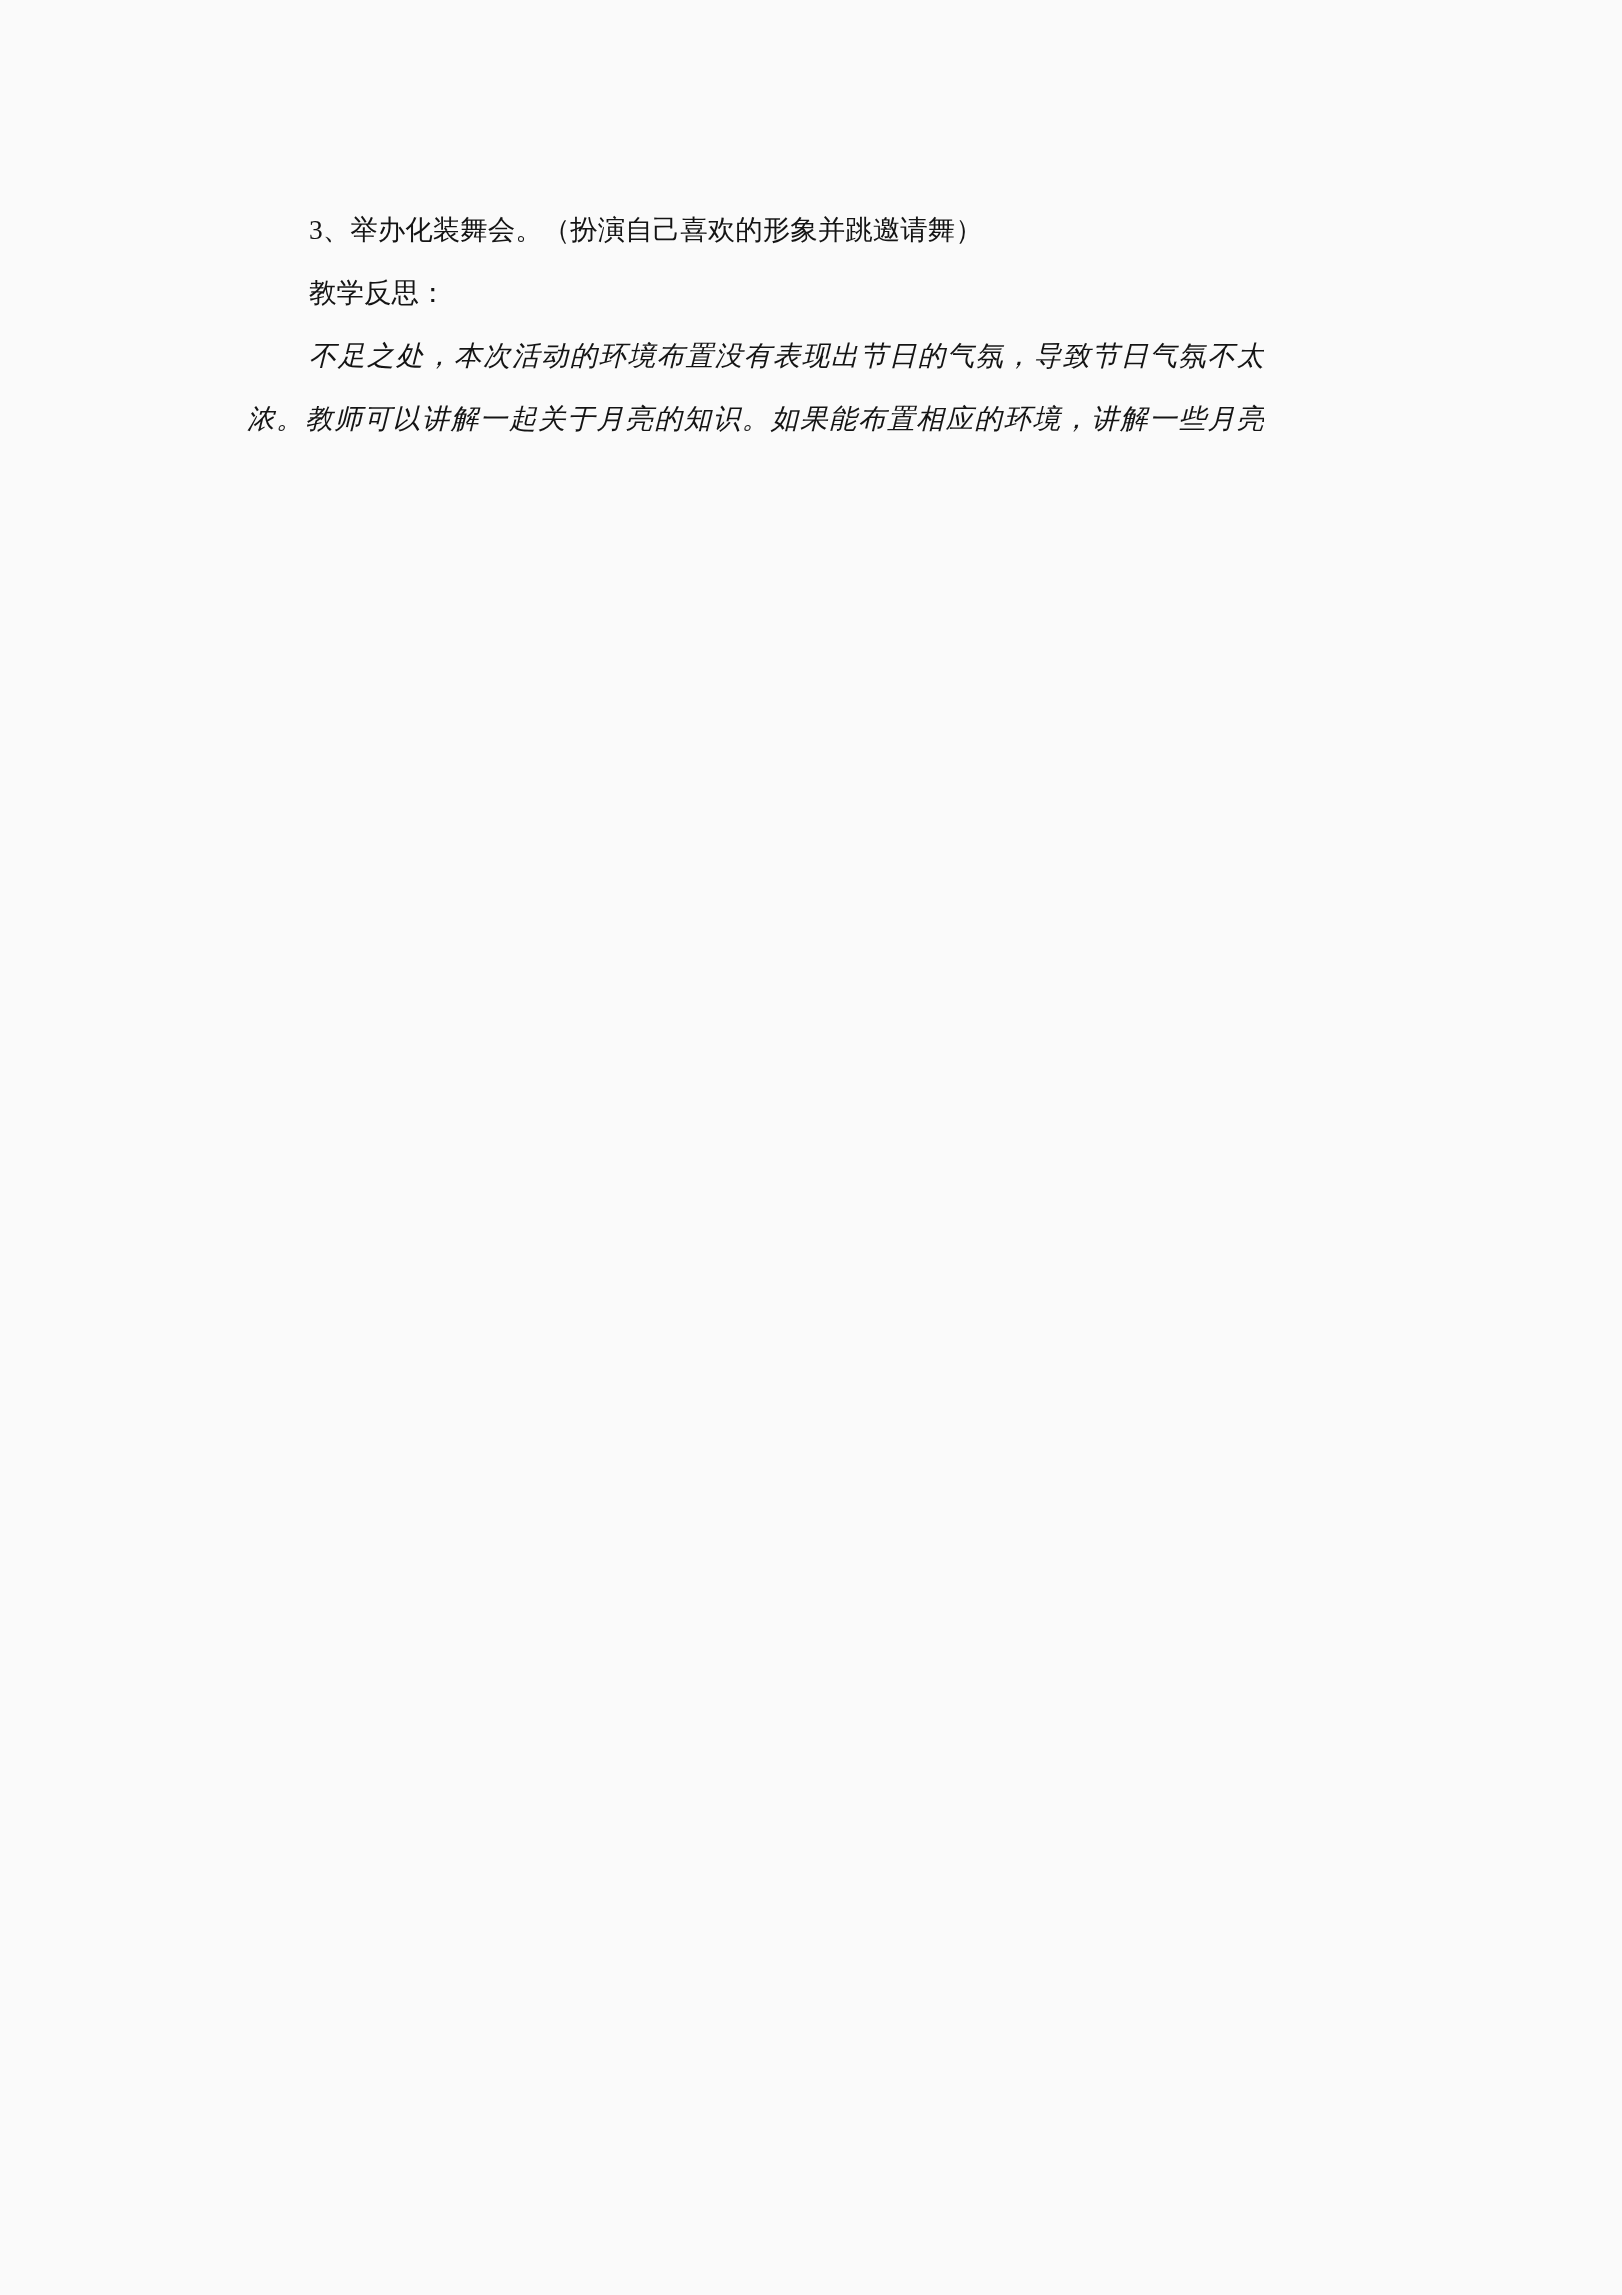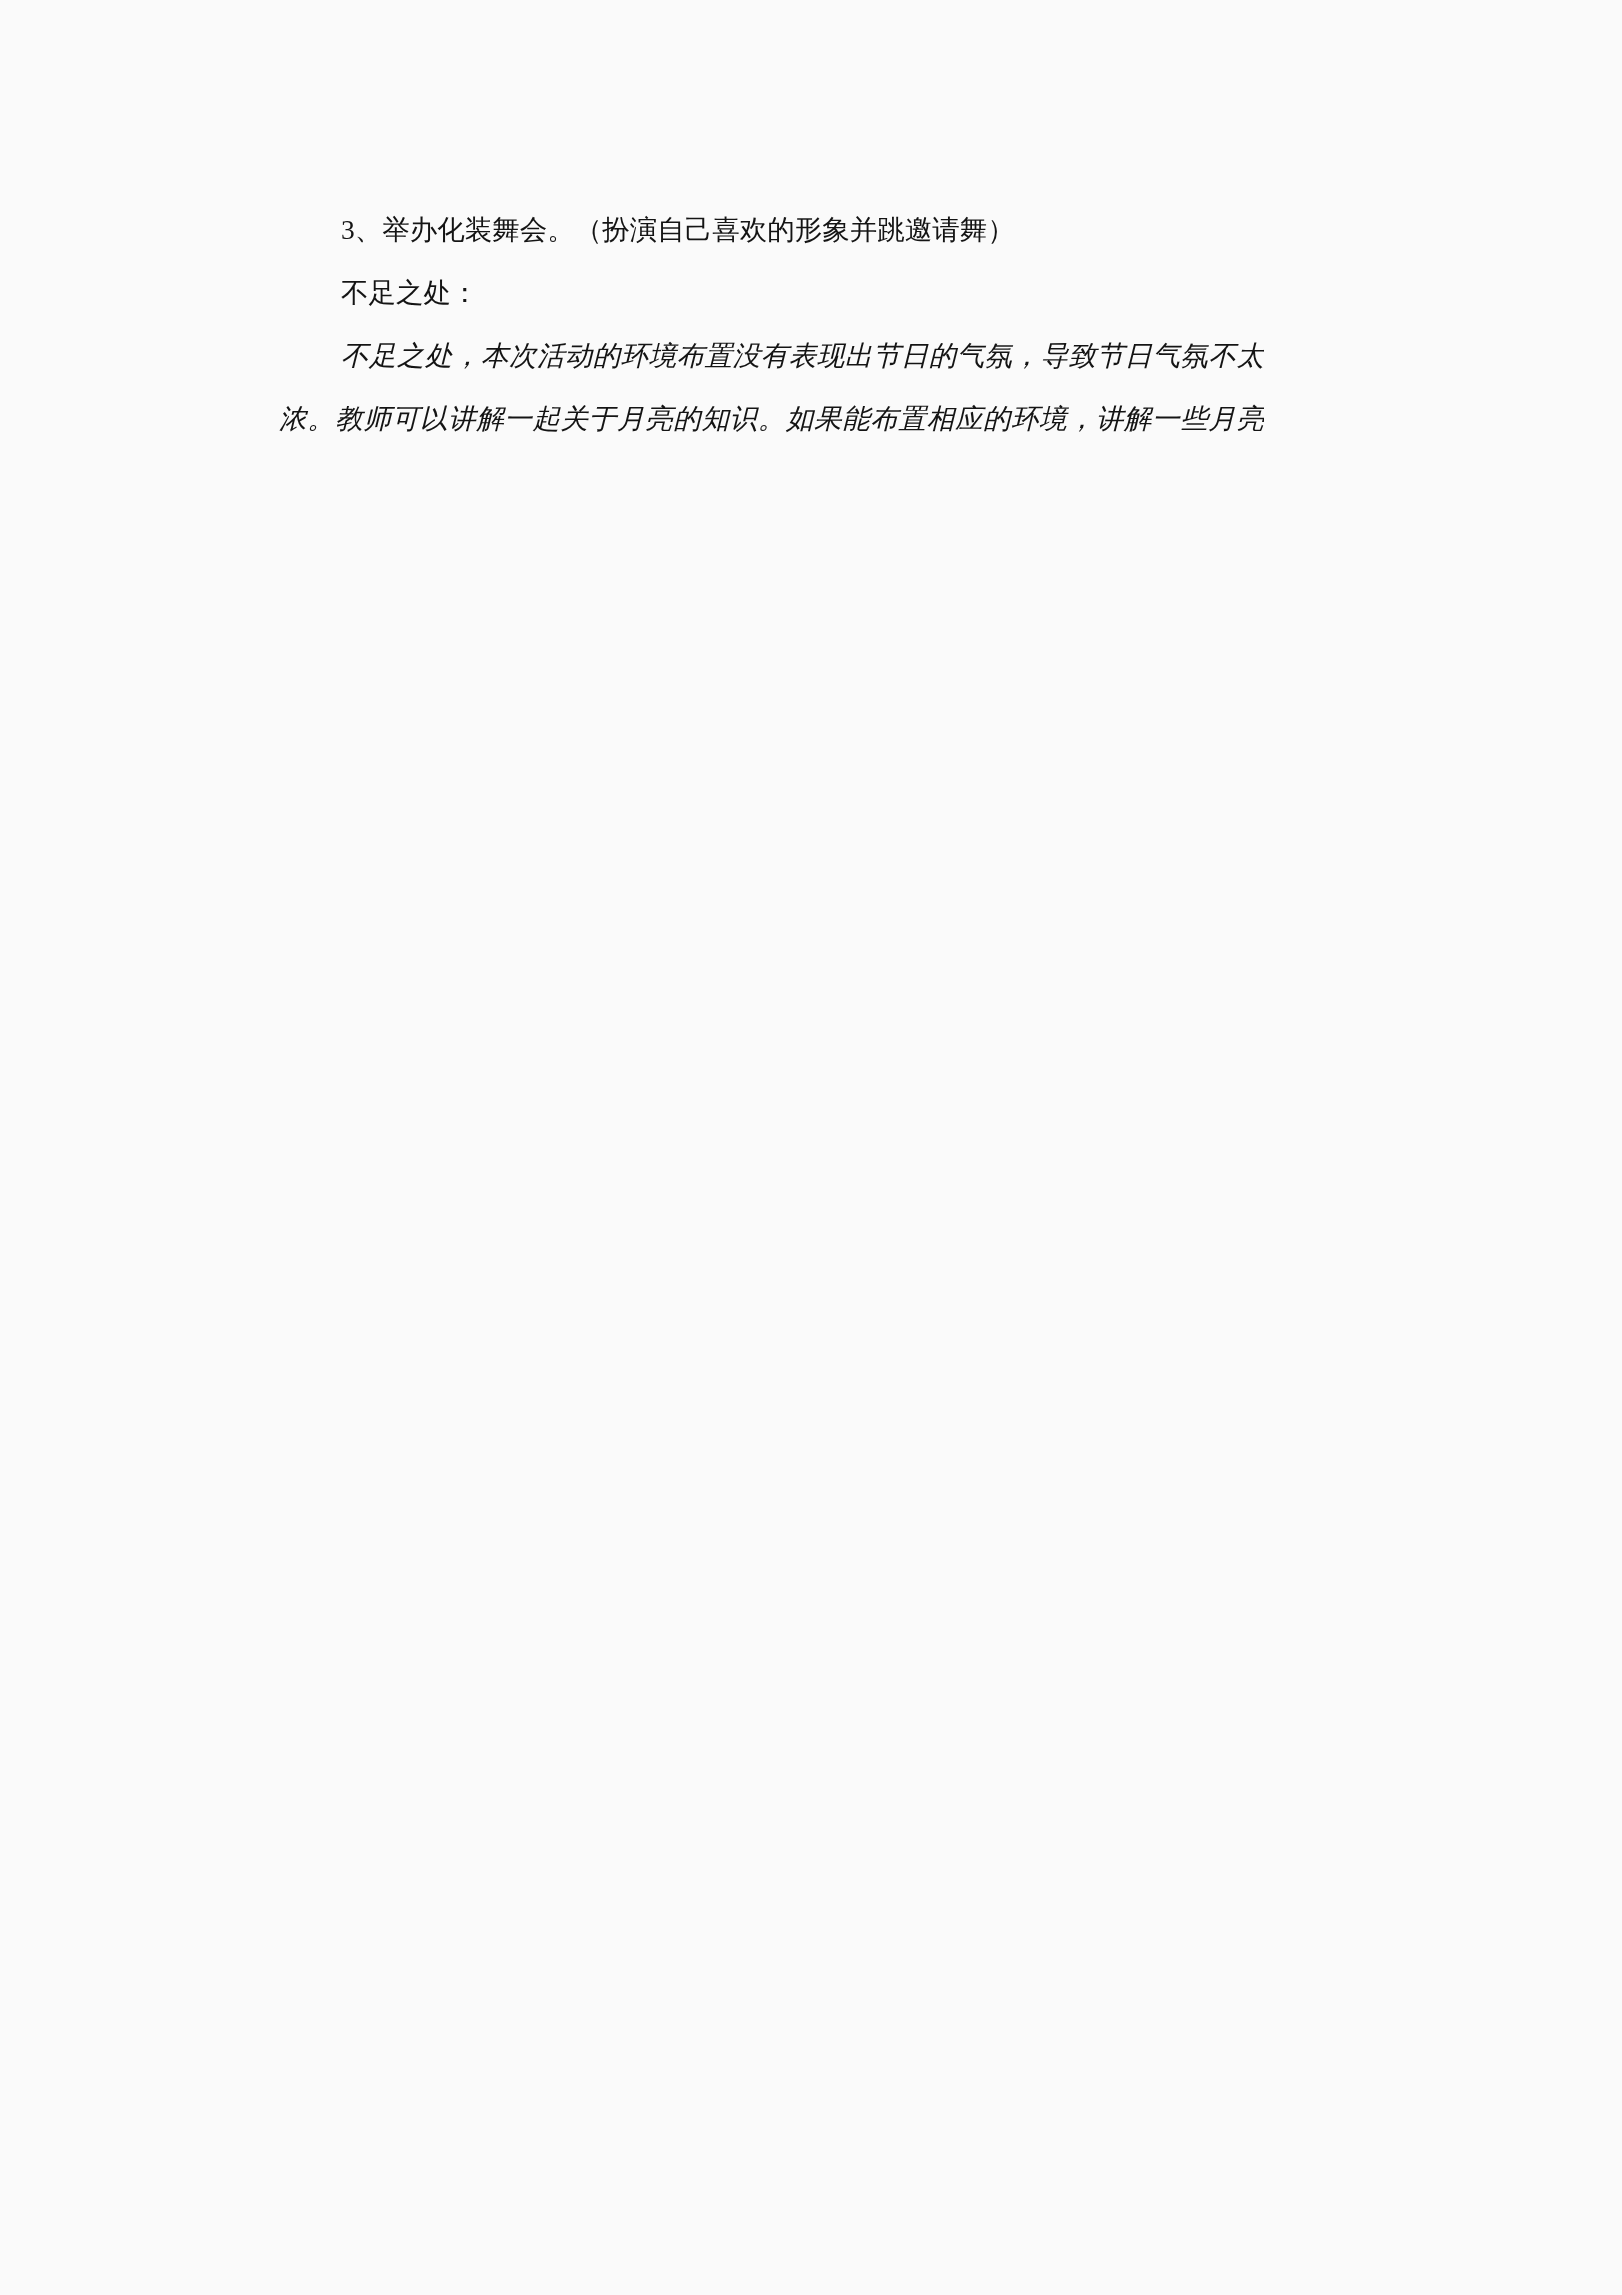--- a/index.html
+++ b/index.html
@@ -25,21 +25,20 @@
     top: 198px;
     width: 1017px;
     font-size: 27.5px;
     line-height: 63px;
     color: #141414;
     letter-spacing: 0;
   }
   .line {
     height: 63px;
     overflow: hidden;
-    margin-left: 32px;
   }
   .indent {
     text-indent: 62px;
   }
   .justify-line {
     text-align: justify;
     text-align-last: justify;
     font-style: italic;
   }
   .last-line {
@@ -47,21 +46,21 @@
   }
 </style>
 </head>
 <body>
 
 <div class="page">
   <div class="text-block">
 
     <div class="line indent">3、举办化装舞会。（扮演自己喜欢的形象并跳邀请舞）</div>
 
-    <div class="line indent">不足之处：</div>
+    <div class="line indent">教学反思：</div>
 
     <div class="line indent justify-line">不足之处，本次活动的环境布置没有表现出节日的气氛，导致节日气氛不太</div>
 
     <div class="line justify-line">浓。教师可以讲解一起关于月亮的知识。如果能布置相应的环境，讲解一些月亮</div>
 
 
   </div>
 </div>
 
 

